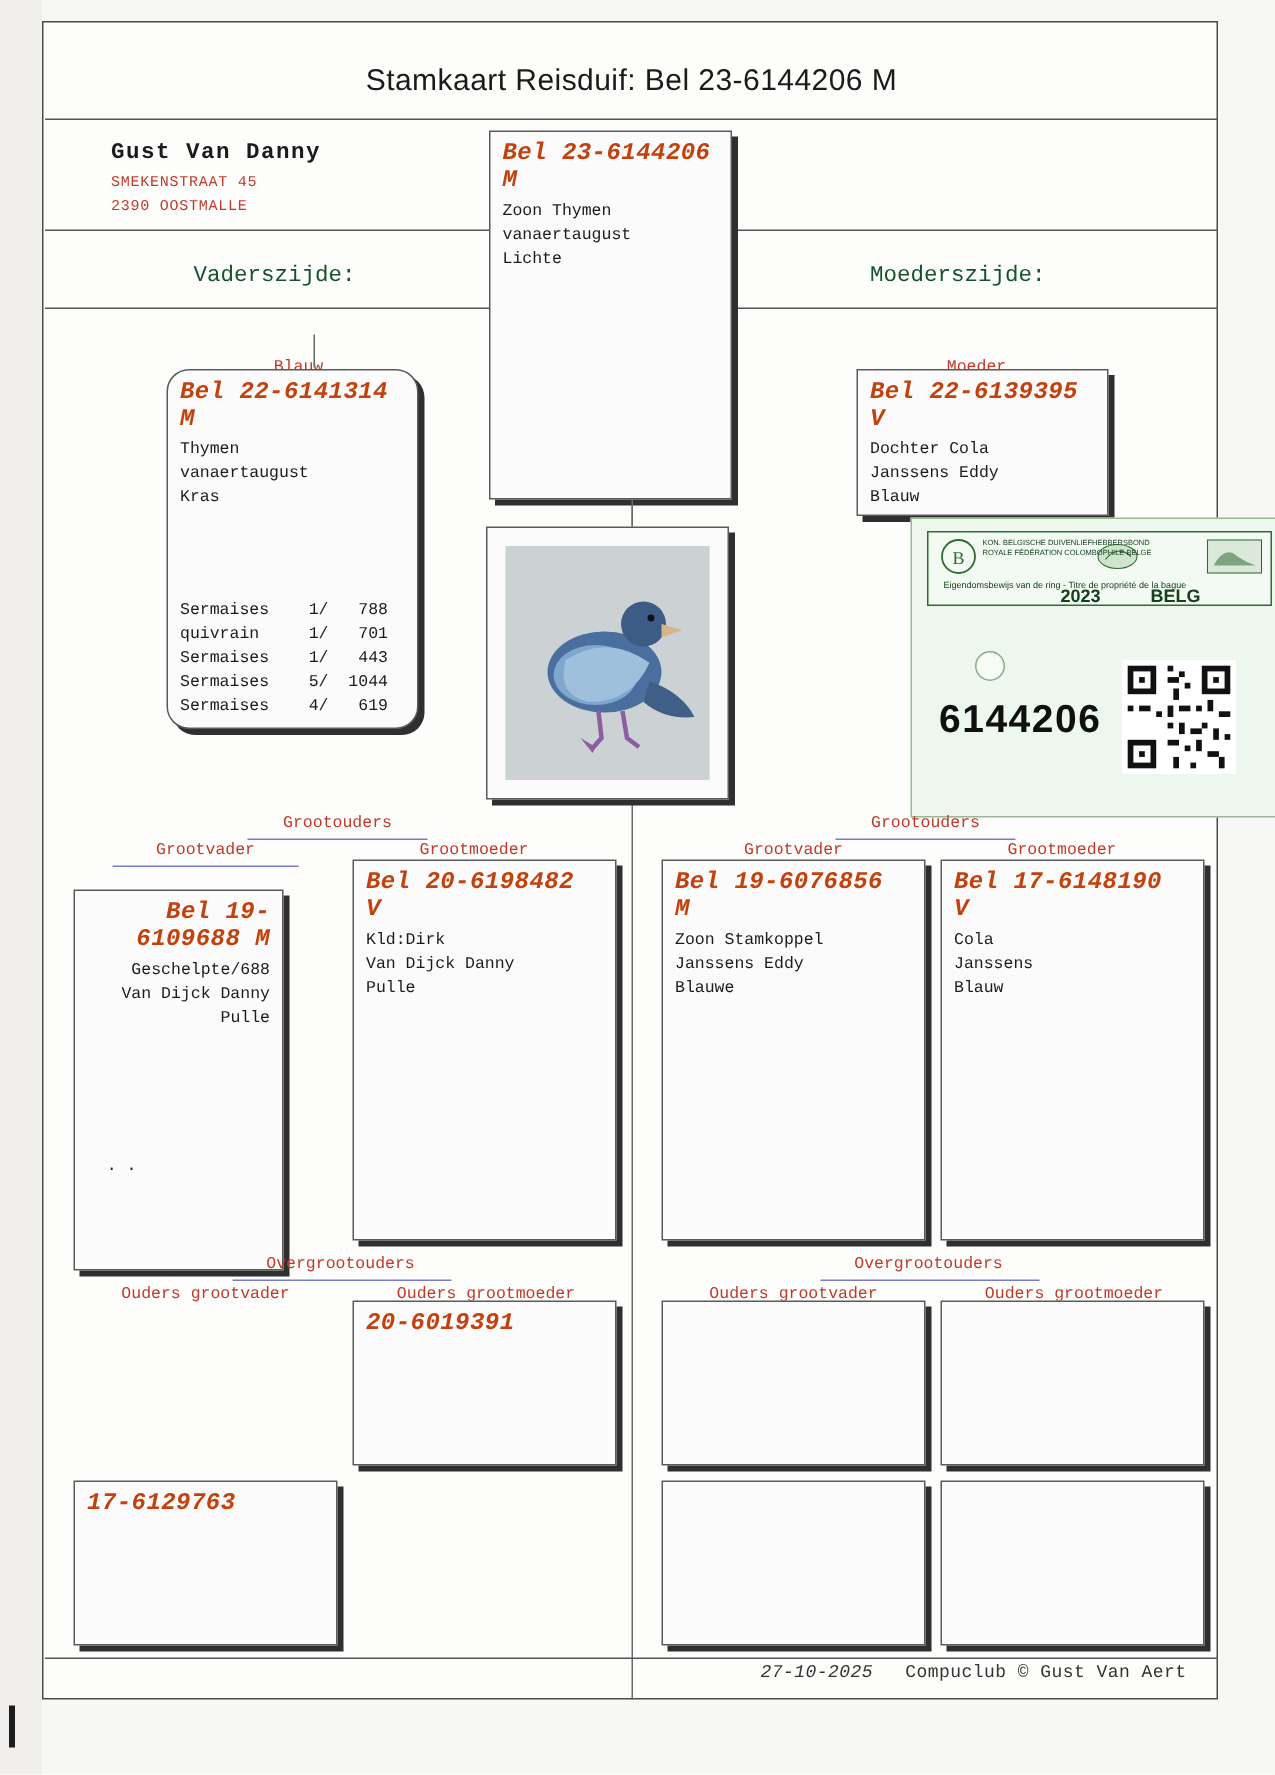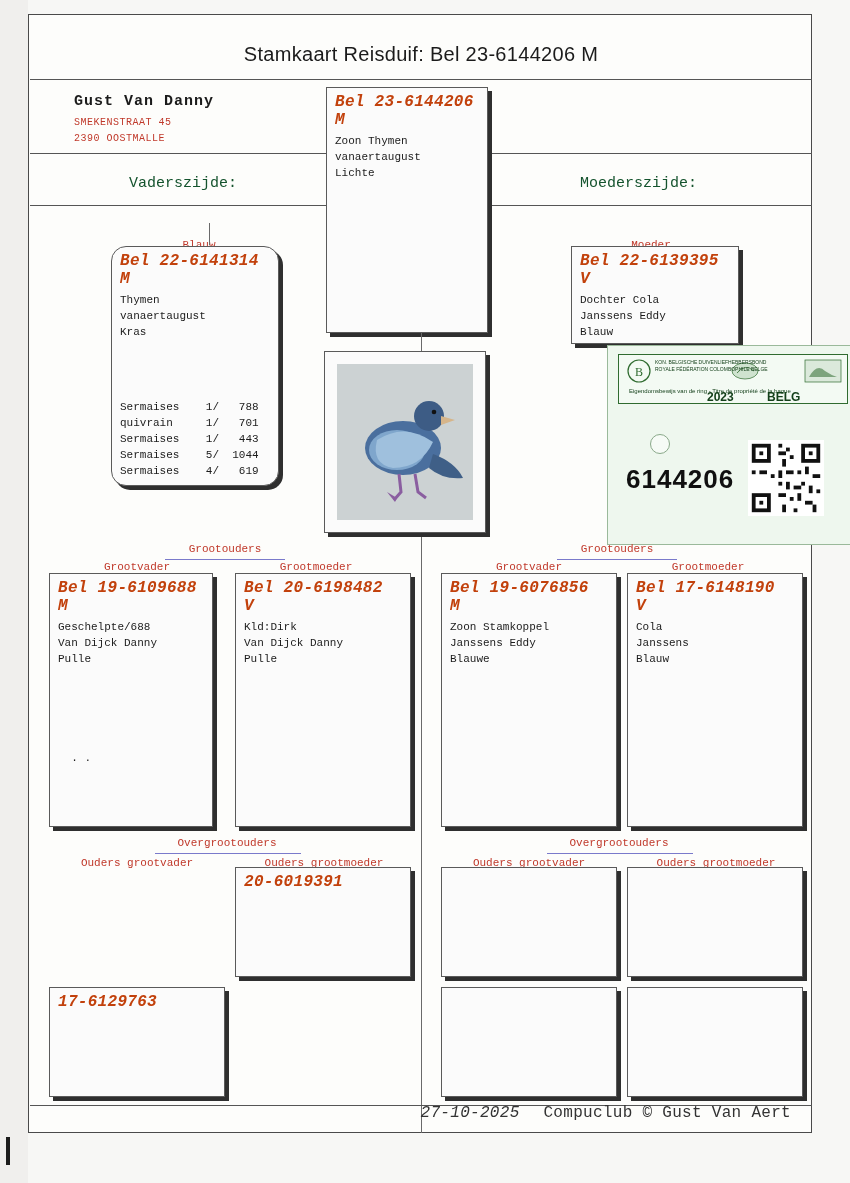--- a/index.html
+++ b/index.html
@@ -219,21 +219,21 @@
     border: 1px solid #8aa98a;
     border-radius: 50%;
     background: #f6fbf6;
   }
   
   .footer {
     position: absolute;
     right: 20px;
     bottom: 10px;
     font-family: "Liberation Mono", monospace;
-    font-size: 16px;
+    font-size: 12px;
     color: #333;
     letter-spacing: .3px;
     margin-top: 32px;
   }
   .footer .date { font-style: italic; margin-right: 14px; }
 </style>
 </head>
 <body>
 
 <div class="page">
@@ -379,21 +379,21 @@
 
     <div class="label-mid" style="left:38px; top:546px; width:140px;">Grootvader</div>
     <div class="label-underline" style="left:46px; top:562px; width:124px;"></div>
     <div class="label-mid" style="left:212px; top:546px; width:150px;">Grootmoeder</div>
     <div class="label-underline" style="left:232px; top:562px; width:124px;"></div>
     <div class="label-mid" style="left:430px; top:546px; width:140px;">Grootvader</div>
     <div class="label-underline" style="left:438px; top:562px; width:124px;"></div>
     <div class="label-mid" style="left:604px; top:546px; width:150px;">Grootmoeder</div>
     <div class="label-underline" style="left:624px; top:562px; width:124px;"></div>
 
-    <div class="card" style="left:20px; top:558px; width:164px; height:254px;">
+    <div class="card" style="left:20px; top:578px; width:140px; height:254px;text-align:right;">
       <span class="ring">Bel 19-6109688 M</span>
       <div class="lines">Geschelpte/688
 Van Dijck Danny
 Pulle</div>
       <div class="results" style="bottom:60px;">  . .</div>
     </div>
     <div class="card" style="left:206px; top:558px; width:176px; height:254px;">
       <span class="ring">Bel 20-6198482 V</span>
       <div class="lines">Kld:Dirk
 Van Dijck Danny

